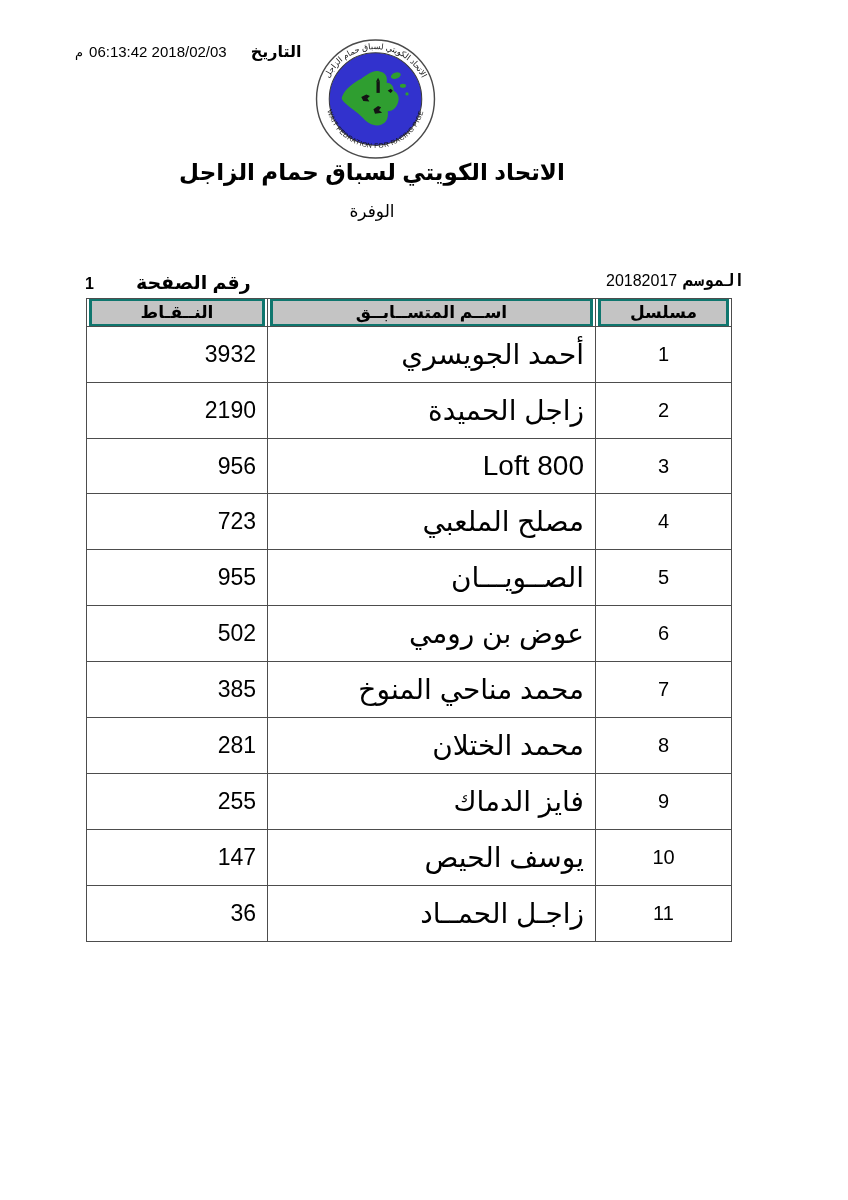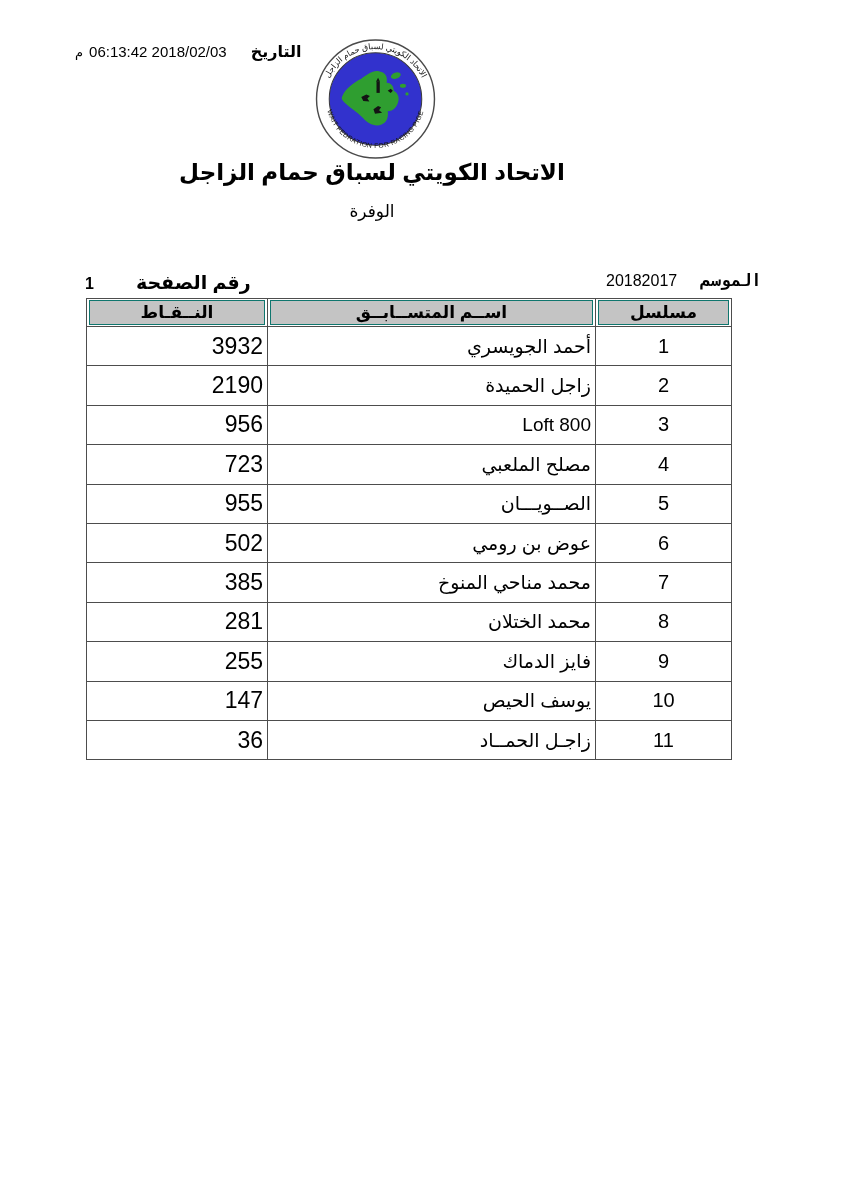--- a/index.html
+++ b/index.html
@@ -23,21 +23,21 @@
   .logo{position:absolute;left:313px;top:38px;width:125px;height:122px;}
   .logo svg{width:100%;height:100%;display:block;}
   
   .title-block{position:absolute;left:0;top:158px;width:744px;text-align:center;direction:rtl;}
   .title-fed{font-size:23px;font-weight:bold;line-height:28px;margin:0;}
   .title-result{font-size:21px;font-weight:bold;line-height:26px;margin:9px 0 0 0;}
   .title-club{font-size:17px;font-weight:normal;line-height:22px;margin:15px 0 0 0;text-align:center;}
   
   .meta-season{
     position:absolute;left:606px;top:270px;
-    direction:ltr;display:flex;align-items:baseline;gap:23px;white-space:nowrap;
+    direction:ltr;display:flex;align-items:baseline;gap:6px;white-space:nowrap;
   }
   .meta-season .season-value{font-size:16px;}
   .meta-season .season-label{font-weight:bold;font-size:17px;font-family:Liberation Mono, monospace;}
   .meta-page{
     position:absolute;left:85px;top:271px;
     direction:ltr;display:flex;align-items:baseline;gap:42px;white-space:nowrap;
   }
   .meta-page .page-number{font-weight:bold;font-size:16px;}
   .meta-page .page-label{font-weight:bold;font-size:19px;}
   
@@ -46,38 +46,38 @@
     width:645px;
     border-collapse:collapse;
     direction:rtl;
     table-layout:fixed;
   }
   table.results col.c-serial{width:136px;}
   table.results col.c-name{width:328px;}
   table.results col.c-points{width:181px;}
   table.results th, table.results td{
     border:1px solid #4d4d4d;
-    padding:4px;margin:0;
+    padding:11px;margin:0;
     overflow:hidden;
   }
   table.results th{
     background:#ffffff;
     padding:2px;
     height:23px;
   }
   .hdr{
     background:#c4c4c4;
-    border:1px solid #0f766e;
+    border:3px solid #0f766e;
     height:100%;
     display:flex;align-items:center;justify-content:center;
     font-weight:bold;font-size:17px;line-height:1;
   }
   table.results td{height:30.4px;background:#ffffff;vertical-align:middle;}
   td.cell-serial{text-align:center;font-size:20px;}
-  td.cell-name{text-align:right;padding-right:23px;font-size:19px;}
+  td.cell-name{text-align:right;padding-right:23px;font-size:28px;}
   td.cell-points{text-align:right;padding-right:31px;font-size:23px;direction:ltr;}
 </style>
 </head>
 <body>
 
 <div class="page">
 
   <div class="date-row">
     <span class="meridiem">م</span>
     <span class="date-value">06:13:42 2018/02/03</span>

